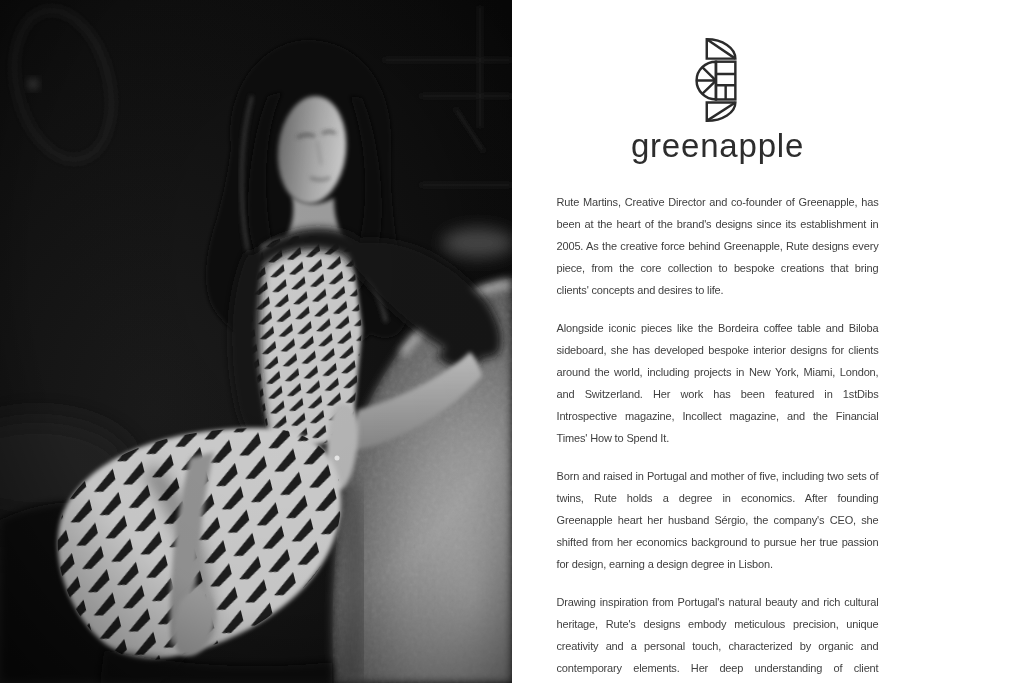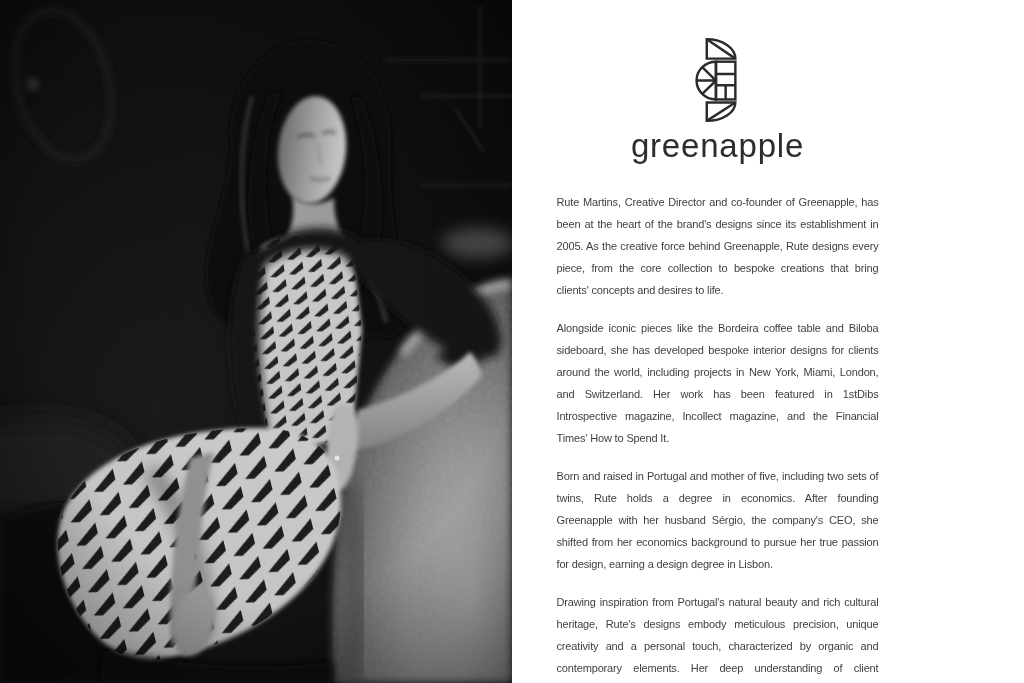--- a/index.html
+++ b/index.html
@@ -191,16 +191,16 @@
 
       <path d="M17,73 H45 A28,18 0 0 1 17,91 Z"></path>
       <path d="M45,73 L17,91"></path>
     </svg>
     <h1 class="wordmark">greenapple</h1>
   </div>
 
   <section class="bio">
     <p>Rute Martins, Creative Director and co-founder of Greenapple, has been at the heart of the brand's designs since its establishment in 2005. As the creative force behind Greenapple, Rute designs every piece, from the core collection to bespoke creations that bring clients' concepts and desires to life.</p>
     <p>Alongside iconic pieces like the Bordeira coffee table and Biloba sideboard, she has developed bespoke interior designs for clients around the world, including projects in New York, Miami, London, and Switzerland. Her work has been featured in 1stDibs Introspective magazine, Incollect magazine, and the Financial Times' How to Spend It.</p>
-    <p>Born and raised in Portugal and mother of five, including two sets of twins, Rute holds a degree in economics. After founding Greenapple with her husband Sérgio, the company's CEO, she shifted from her economics background to pursue her true passion for design, earning a design degree in Lisbon.</p>
+    <p>Born and raised in Portugal and mother of five, including two sets of twins, Rute holds a degree in economics. After founding Greenapple heart her husband Sérgio, the company's CEO, she shifted from her economics background to pursue her true passion for design, earning a design degree in Lisbon.</p>
     <p>Drawing inspiration from Portugal's natural beauty and rich cultural heritage, Rute's designs embody meticulous precision, unique creativity and a personal touch, characterized by organic and contemporary elements. Her deep understanding of client preferences and aspirations allows her to seamlessly balance her sensibilities with her clients' dream designs.</p>
   </section>
 </main>
 
 </body></html>

